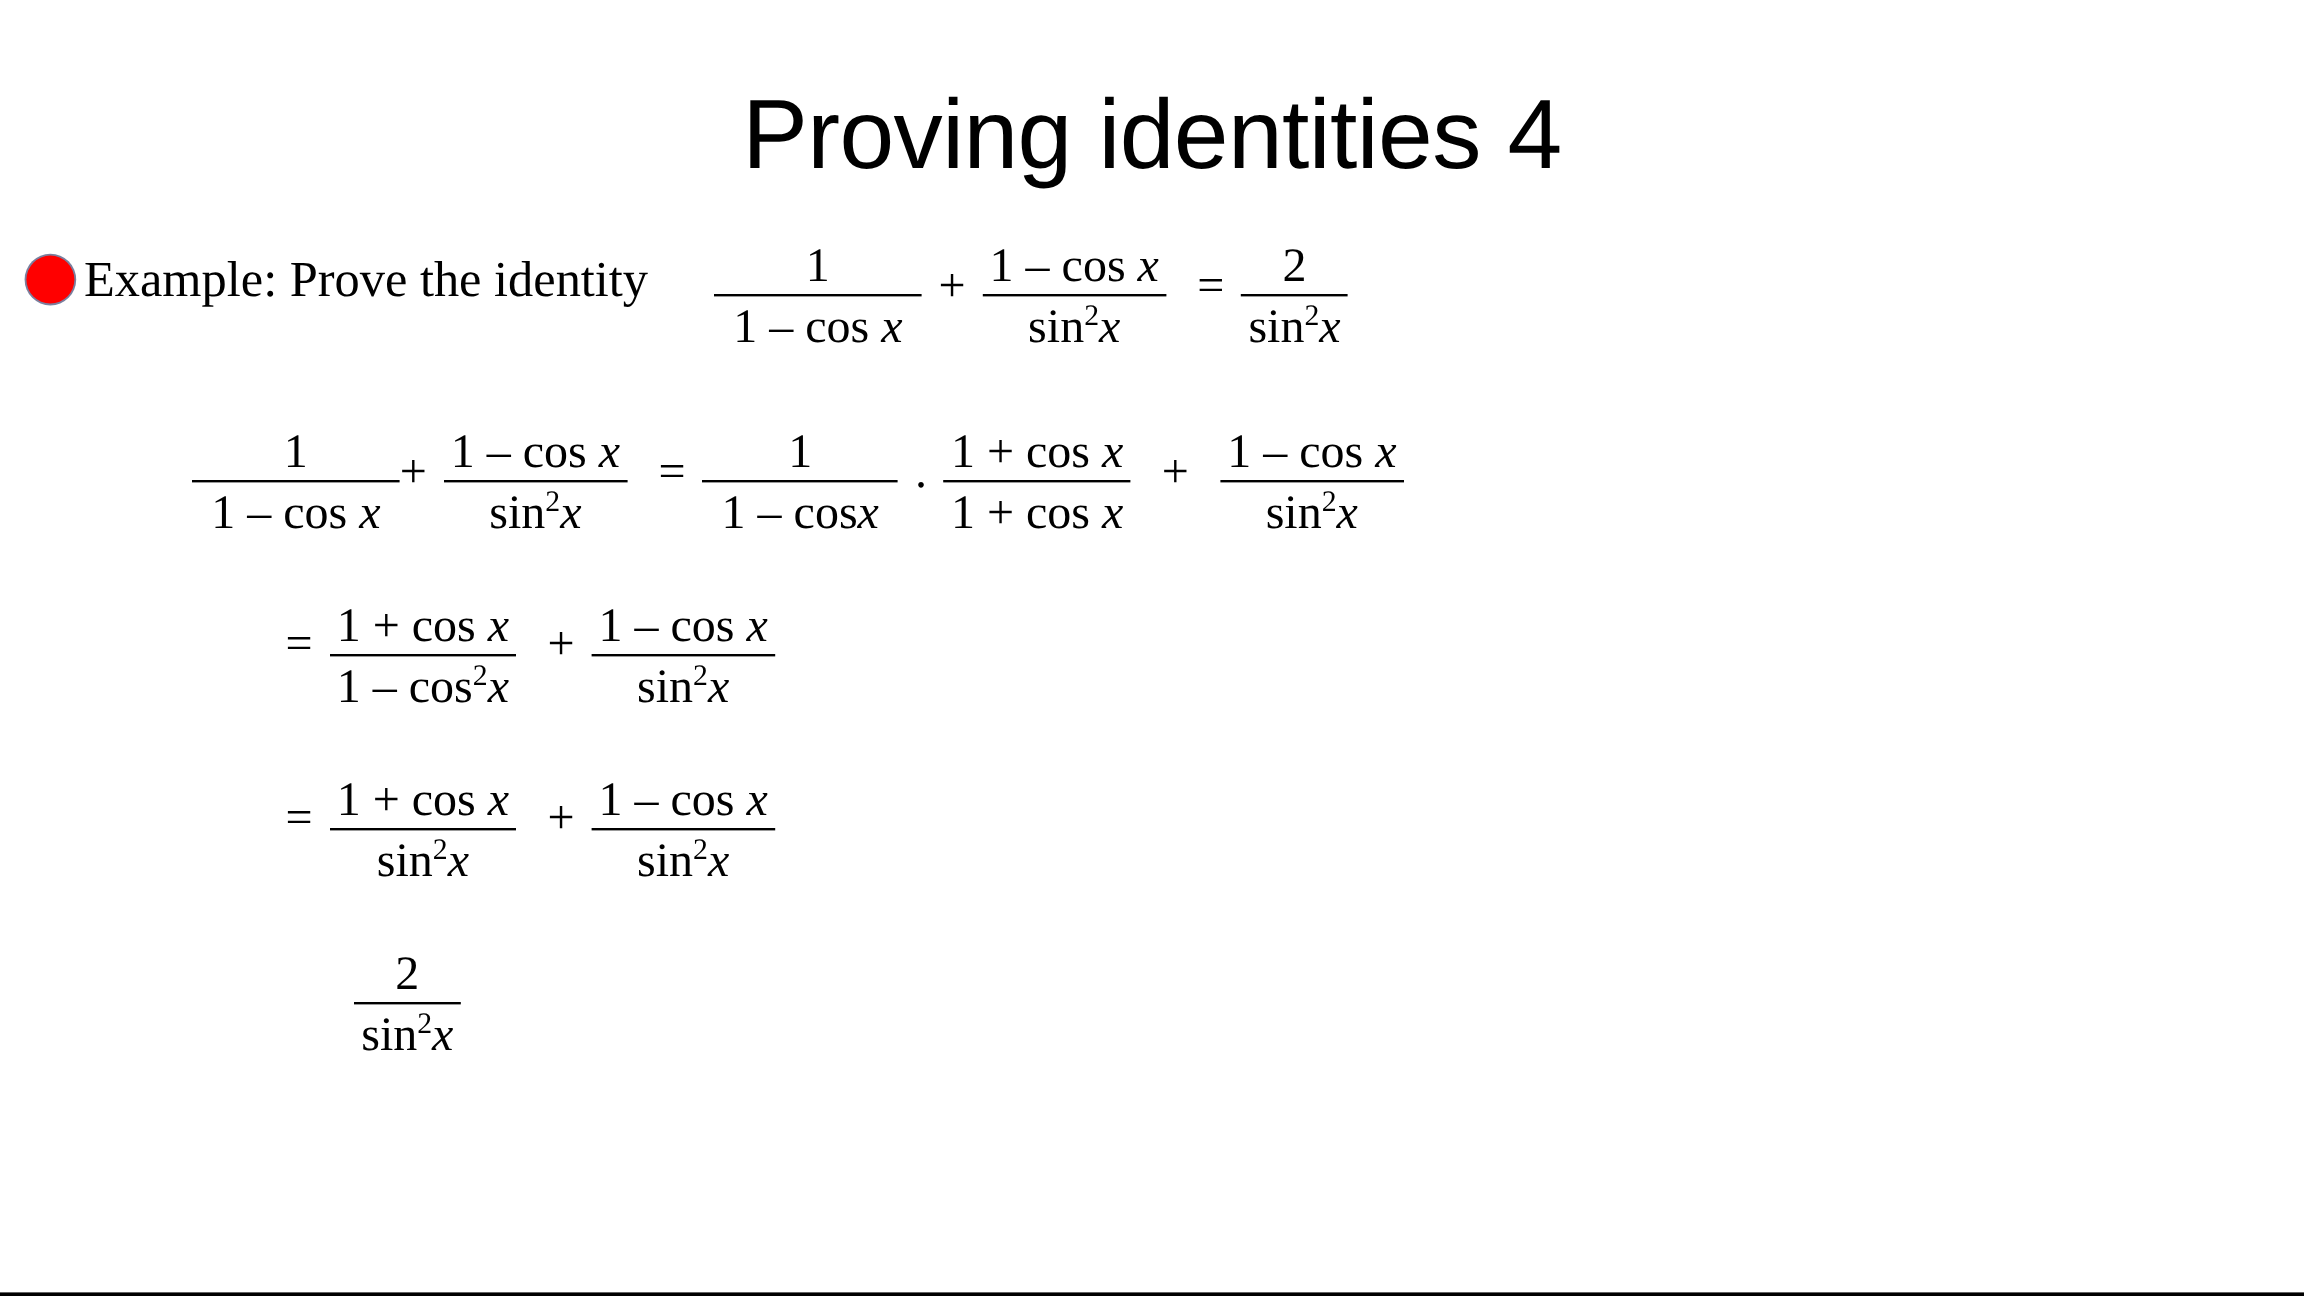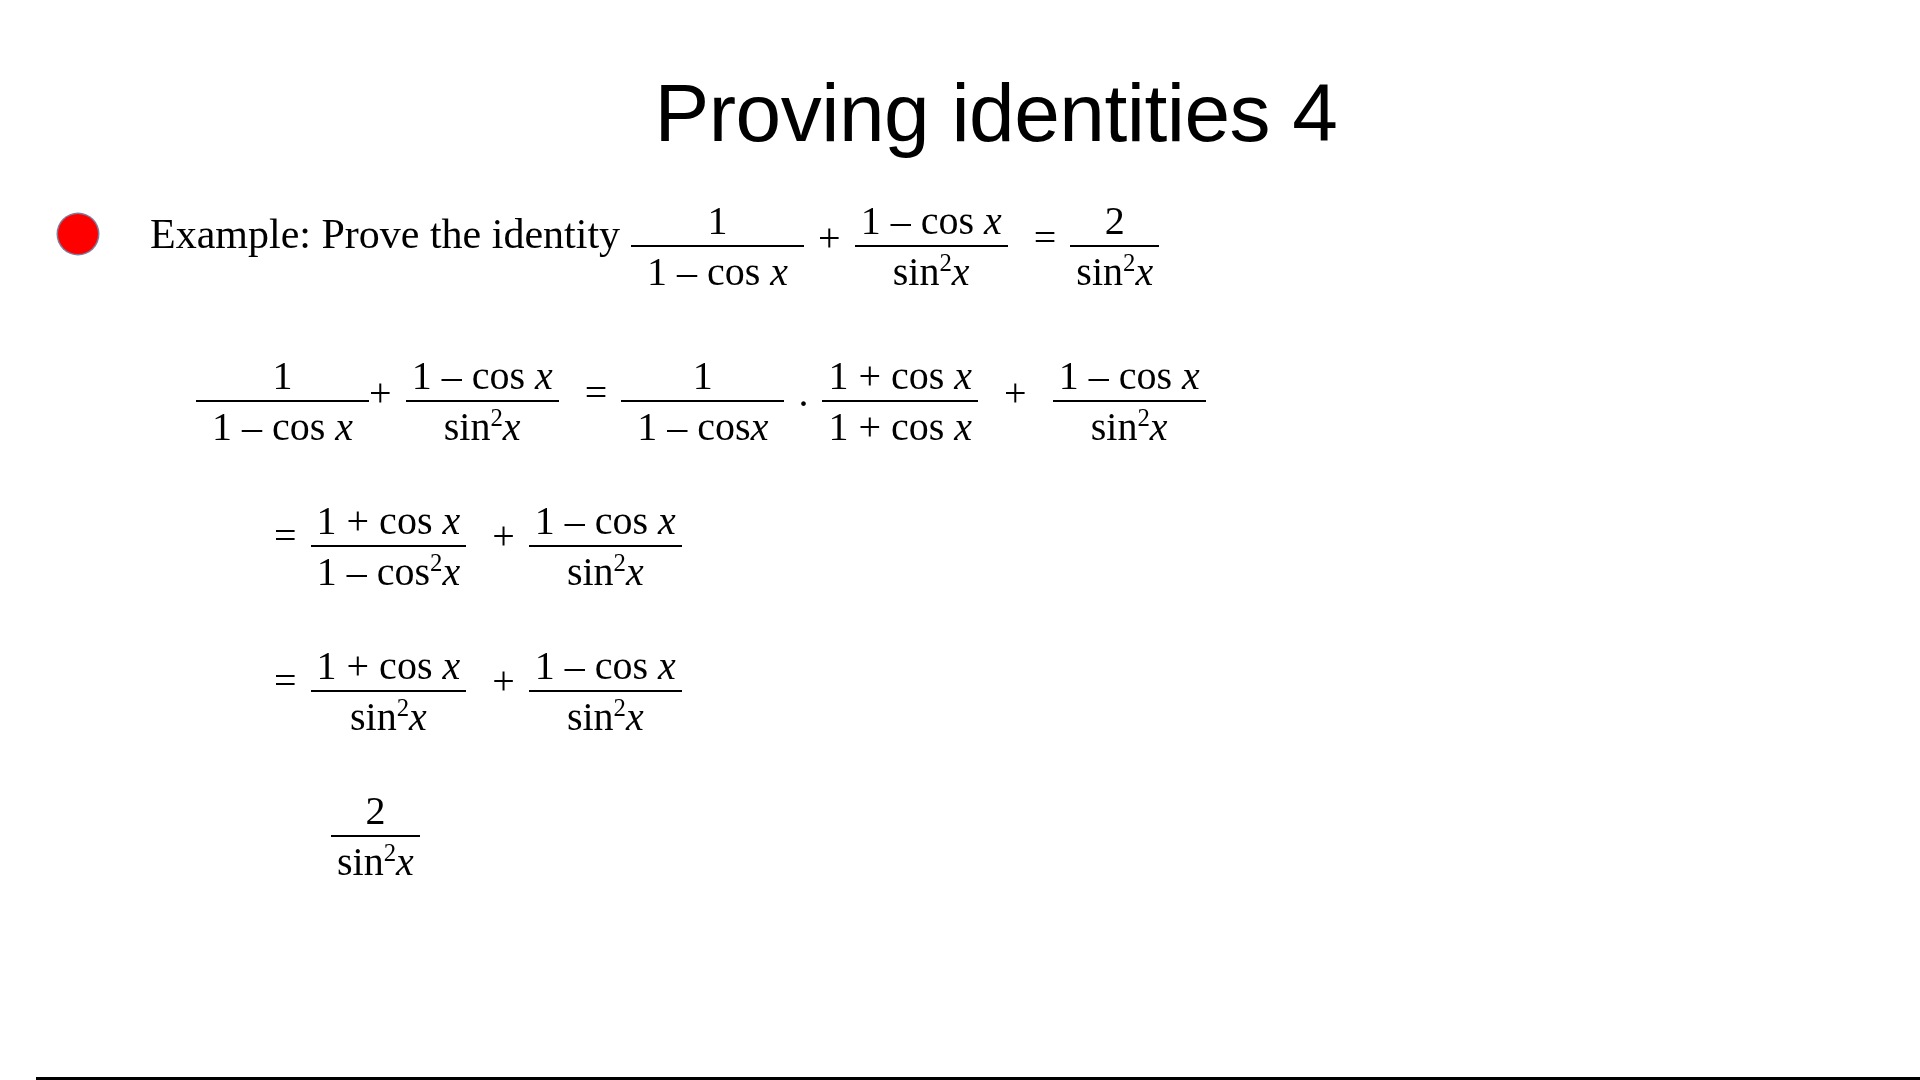--- a/index.html
+++ b/index.html
@@ -14,21 +14,20 @@
     overflow: hidden;
     font-family: "Liberation Serif", serif;
     color: #000000;
   }
 
   
   #slide {
     position: absolute;
     inset: 0;
     background: #ffffff;
-    margin-left: 36px;
   }
   #bottom-rule {
     position: absolute;
     left: 0;
     bottom: 0;
     width: 1920px;
     height: 3px;
     background: #000000;
   }
 
@@ -47,22 +46,21 @@
     color: #000000;
     white-space: pre;
   }
 
   
   #bullet-row {
     position: absolute;
     left: 22px;
     top: 213px;
     display: flex;
-    align-items: center;
-    gap: 44px;
+    align-items: flex-start;
   }
   #bullet-dot {
     width: 40px;
     height: 40px;
     border-radius: 50%;
     background: #FF0000;
     box-shadow: 0 0 0 1.5px #7a7f9e;
     flex: none;
   }
   #bullet-text {

